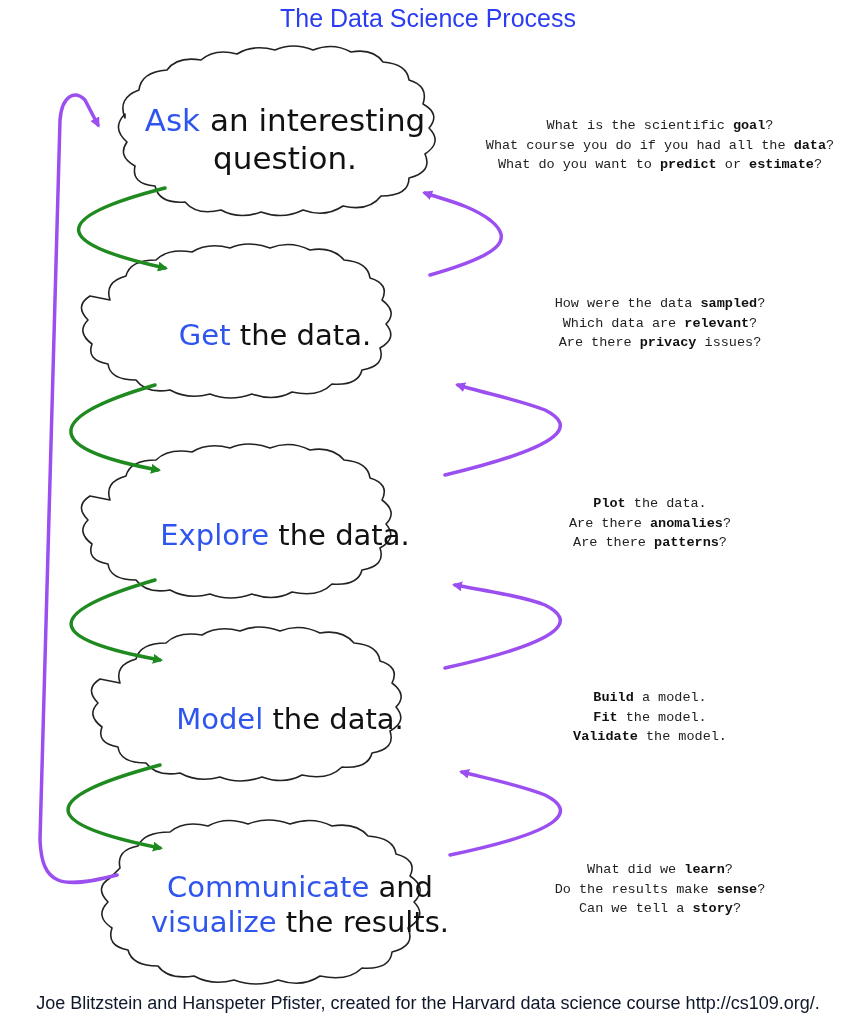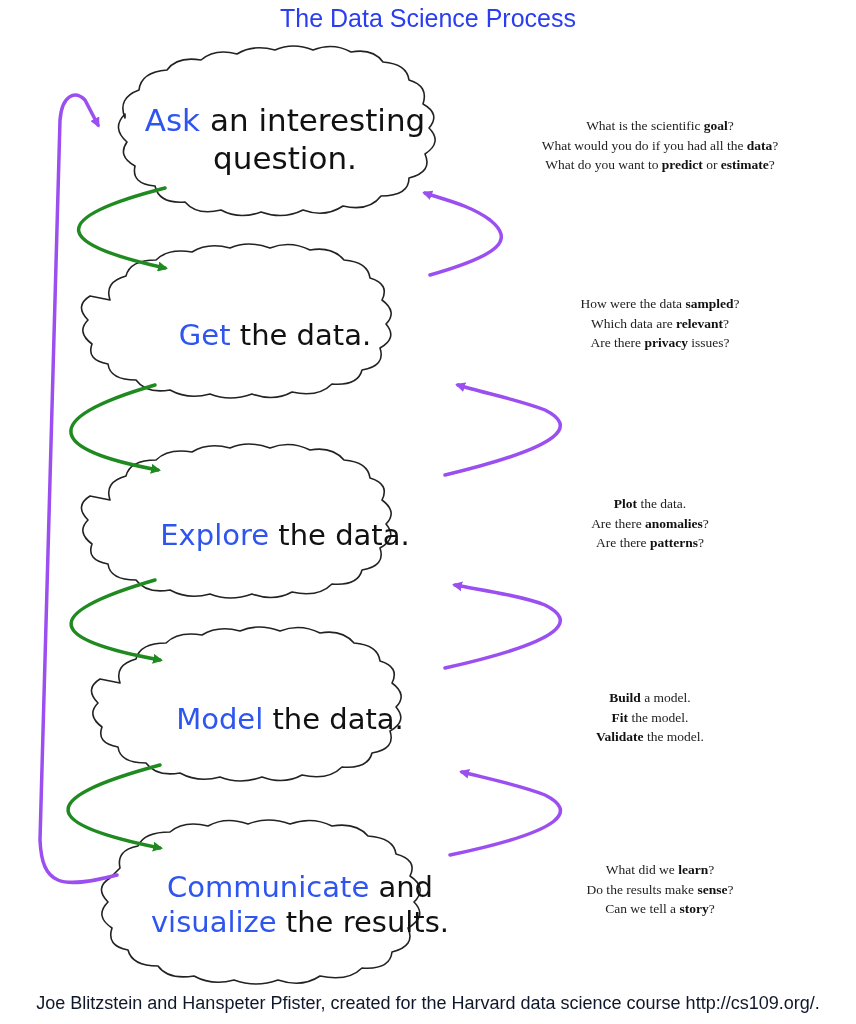--- a/index.html
+++ b/index.html
@@ -1,21 +1,21 @@
 <!DOCTYPE html>
 <html><head>
 <meta charset="utf-8">
 <style>
   html, body { margin:0; padding:0; background:#ffffff; }
   body { width:856px; height:1024px; position:relative; overflow:hidden; font-family:"DejaVu Sans", sans-serif; }
   #title { position:absolute; left:0; top:4px; width:856px; text-align:center; font-family:"Liberation Sans", sans-serif; font-size:25px; color:#2a3df0; }
   svg#diagram { position:absolute; left:0; top:0; }
   .cloud-text { position:absolute; text-align:center; font-family:"DejaVu Sans", sans-serif; color:#111; line-height:1.22; }
   .cloud-text .hl { color:#2f55ef; }
-  .notes { position:absolute; text-align:center; font-family:Liberation Serif, serif; font-size:13.5px; color:#222; line-height:1.45; }
+  .notes { position:absolute; text-align:center; font-family:Liberation Mono, monospace; font-size:13.5px; color:#222; line-height:1.45; }
   .notes b { font-weight:bold; color:#111; }
   #footer { position:absolute; left:0; top:993px; width:856px; text-align:center; font-family:"Liberation Sans", sans-serif; font-size:18px; color:#0f172a; }
 </style>
 </head>
 <body>
 
 <div id="title">The Data Science Process</div>
 
 <svg id="diagram" width="856" height="1024" viewBox="0 0 856 1024">
   <defs>
@@ -68,21 +68,21 @@
   <span class="hl">Model</span><span> the data.</span>
 </div>
 
 <div class="cloud-text" style="left:110px; top:870px; width:380px; font-size:29px;">
   <span class="hl">Communicate</span><span> and</span><br>
   <span class="hl">visualize</span><span> the results.</span>
 </div>
 
 <div class="notes" style="left:470px; top:116px; width:380px;">
   <div><span>What is the scientific </span><b>goal</b><span>?</span></div>
-  <div><span>What would you do if you had all the </span><b>data</b><span>?</span></div>
+  <div><span>What course you do if you had all the </span><b>data</b><span>?</span></div>
   <div><span>What do you want to </span><b>predict</b><span> or </span><b>estimate</b><span>?</span></div>
 </div>
 
 <div class="notes" style="left:510px; top:294px; width:300px;">
   <div><span>How were the data </span><b>sampled</b><span>?</span></div>
   <div><span>Which data are </span><b>relevant</b><span>?</span></div>
   <div><span>Are there </span><b>privacy</b><span> issues?</span></div>
 </div>
 
 <div class="notes" style="left:540px; top:494px; width:220px;">

